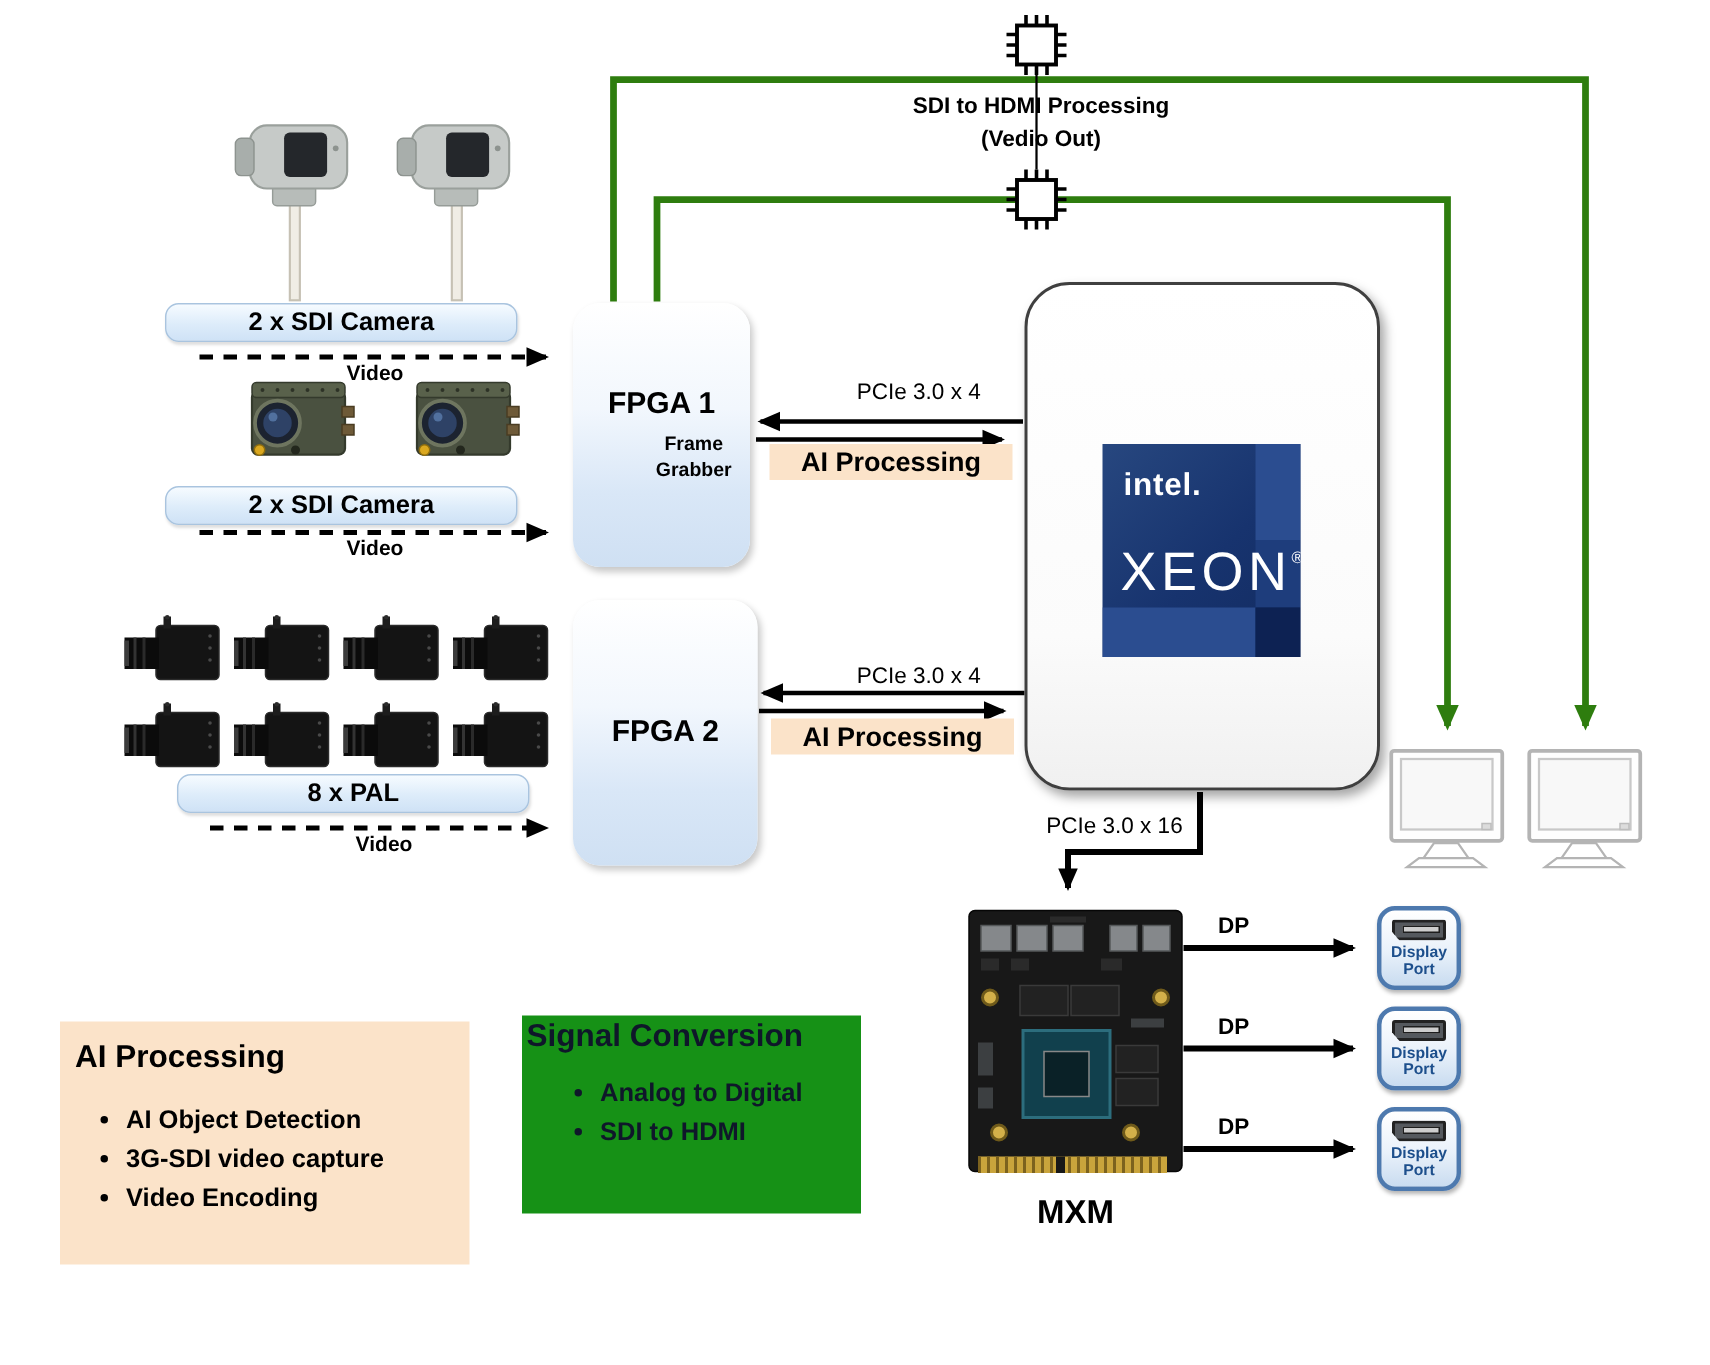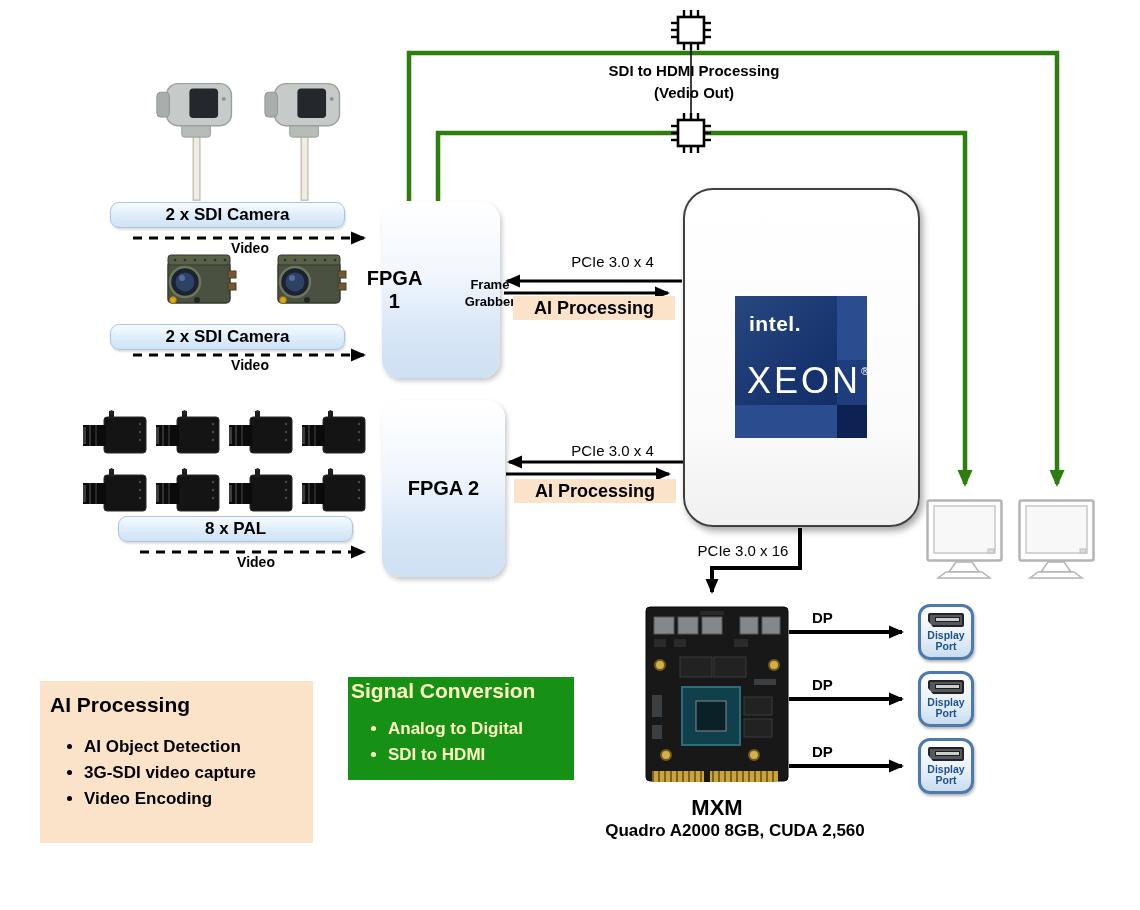--- a/index.html
+++ b/index.html
@@ -12,21 +12,21 @@
     background:linear-gradient(180deg,#f6fbff 0%,#ddecfa 55%,#cfe2f6 100%);
     border:1px solid #a9c4df;box-shadow:1px 2px 2px rgba(0,0,0,.13);
     display:flex;align-items:center;justify-content:center;
     font-weight:bold;font-size:17px;}
 
   .flow-lbl{position:absolute;font-weight:bold;font-size:14px;text-align:center;}
 
   .fpga{position:absolute;border-radius:18px;
     background:linear-gradient(180deg,#ffffff 0%,#f2f7fd 40%,#d9e7f7 72%,#cfe0f3 100%);
     box-shadow:2px 3px 5px rgba(0,0,0,.22);
-    display:flex;flex-direction:row;align-items:center;justify-content:center;text-align:center;}
+    display:flex;flex-direction:column;align-items:center;justify-content:center;text-align:center;}
   .fpga-title{font-size:20px;font-weight:bold;}
   .fpga-sub{font-size:13px;font-weight:bold;line-height:1.3;margin-top:7px;margin-left:43px;}
 
   .xeon-box{position:absolute;left:683px;top:188px;width:237px;height:339px;
     border:2px solid #3f3f3f;border-radius:30px;box-sizing:border-box;
     background:linear-gradient(180deg,#ffffff 0%,#fbfbfb 70%,#f0f0f0 100%);
     box-shadow:3px 4px 7px rgba(0,0,0,.35);}
   .xeon-logo{position:absolute;left:50px;top:106px;width:132px;height:142px;
     background:linear-gradient(135deg,#27477f 0%,#17336e 55%,#122b60 100%);overflow:hidden;}
   .xl-block{position:absolute;}
@@ -49,23 +49,23 @@
     display:flex;flex-direction:column;align-items:center;}
   .dp-conn{margin-top:6px;width:36px;height:14px;background:#55595e;border:2px solid #222;
     border-radius:2px;position:relative;box-sizing:border-box;
     clip-path:polygon(0 0,100% 0,100% 100%,14% 100%,0 58%);}
   .dp-slot{position:absolute;left:5px;top:2px;right:2px;bottom:3px;background:#cdcdcd;border:1px solid #1d1d1d;}
   .dp-text{font-size:10.5px;font-weight:bold;color:#1d4f8c;line-height:1.03;text-align:center;margin-top:3px;}
 
   .legend-ai{position:absolute;left:40px;top:681px;width:273px;height:162px;background:#fbe3c9;}
   .legend-ai h3{margin:12px 0 0 10px;font-size:21px;}
   .legend-ai ul{margin:17px 0 0 0;padding-left:44px;font-weight:bold;font-size:17px;line-height:1.53;}
-  .legend-sig{position:absolute;left:348px;top:677px;width:226px;height:103px;background:#169116;color:#fef9c3;}
+  .legend-sig{position:absolute;left:348px;top:677px;width:226px;height:132px;background:#169116;color:#0f172a;}
   .legend-sig h3{margin:2px 0 0 3px;font-size:21px;}
-  .legend-sig ul{margin:13px 0 0 0;font-weight:bold;font-size:17px;line-height:1.5;}
+  .legend-sig ul{margin:13px 0 0 12px;font-weight:bold;font-size:17px;line-height:1.5;}
 
   .conv-lbl{position:absolute;left:560px;top:60px;width:268px;text-align:center;
     font-weight:bold;font-size:15px;line-height:1.45;}
 </style>
 </head>
 <body>
 
 <div class="canvas">
 
   <svg width="0" height="0" style="position:absolute" aria-hidden="true">
@@ -275,21 +275,20 @@
     <g fill="#3c3f41">
         <rect x="8" y="90" width="10" height="22"></rect>
         <rect x="8" y="120" width="10" height="14"></rect>
         <rect x="110" y="74" width="22" height="6"></rect>
       </g>
     <rect x="8" y="166" width="126" height="11" fill="#c9a43c"></rect>
     <line x1="8" y1="171.5" x2="134" y2="171.5" stroke="#7c621e" stroke-width="11" stroke-dasharray="2 4"></line>
     <rect x="60" y="166" width="6" height="11" fill="#181818"></rect>
   </svg>
   <div class="mxm-title" style="left:644px;top:795px;width:146px">MXM</div>
-  <div class="mxm-spec" style="left:555px;top:821px;width:360px">Quadro A2000 8GB, CUDA 2,560</div>
 
   <div class="dp-lbl" style="left:812px;top:609px">DP</div>
   <div class="dp-lbl" style="left:812px;top:676px">DP</div>
   <div class="dp-lbl" style="left:812px;top:743px">DP</div>
 
   <div class="dp-icon" style="left:918px;top:604px">
     <div class="dp-conn">
         <div class="dp-slot"></div>
       </div>
     <div class="dp-text">

